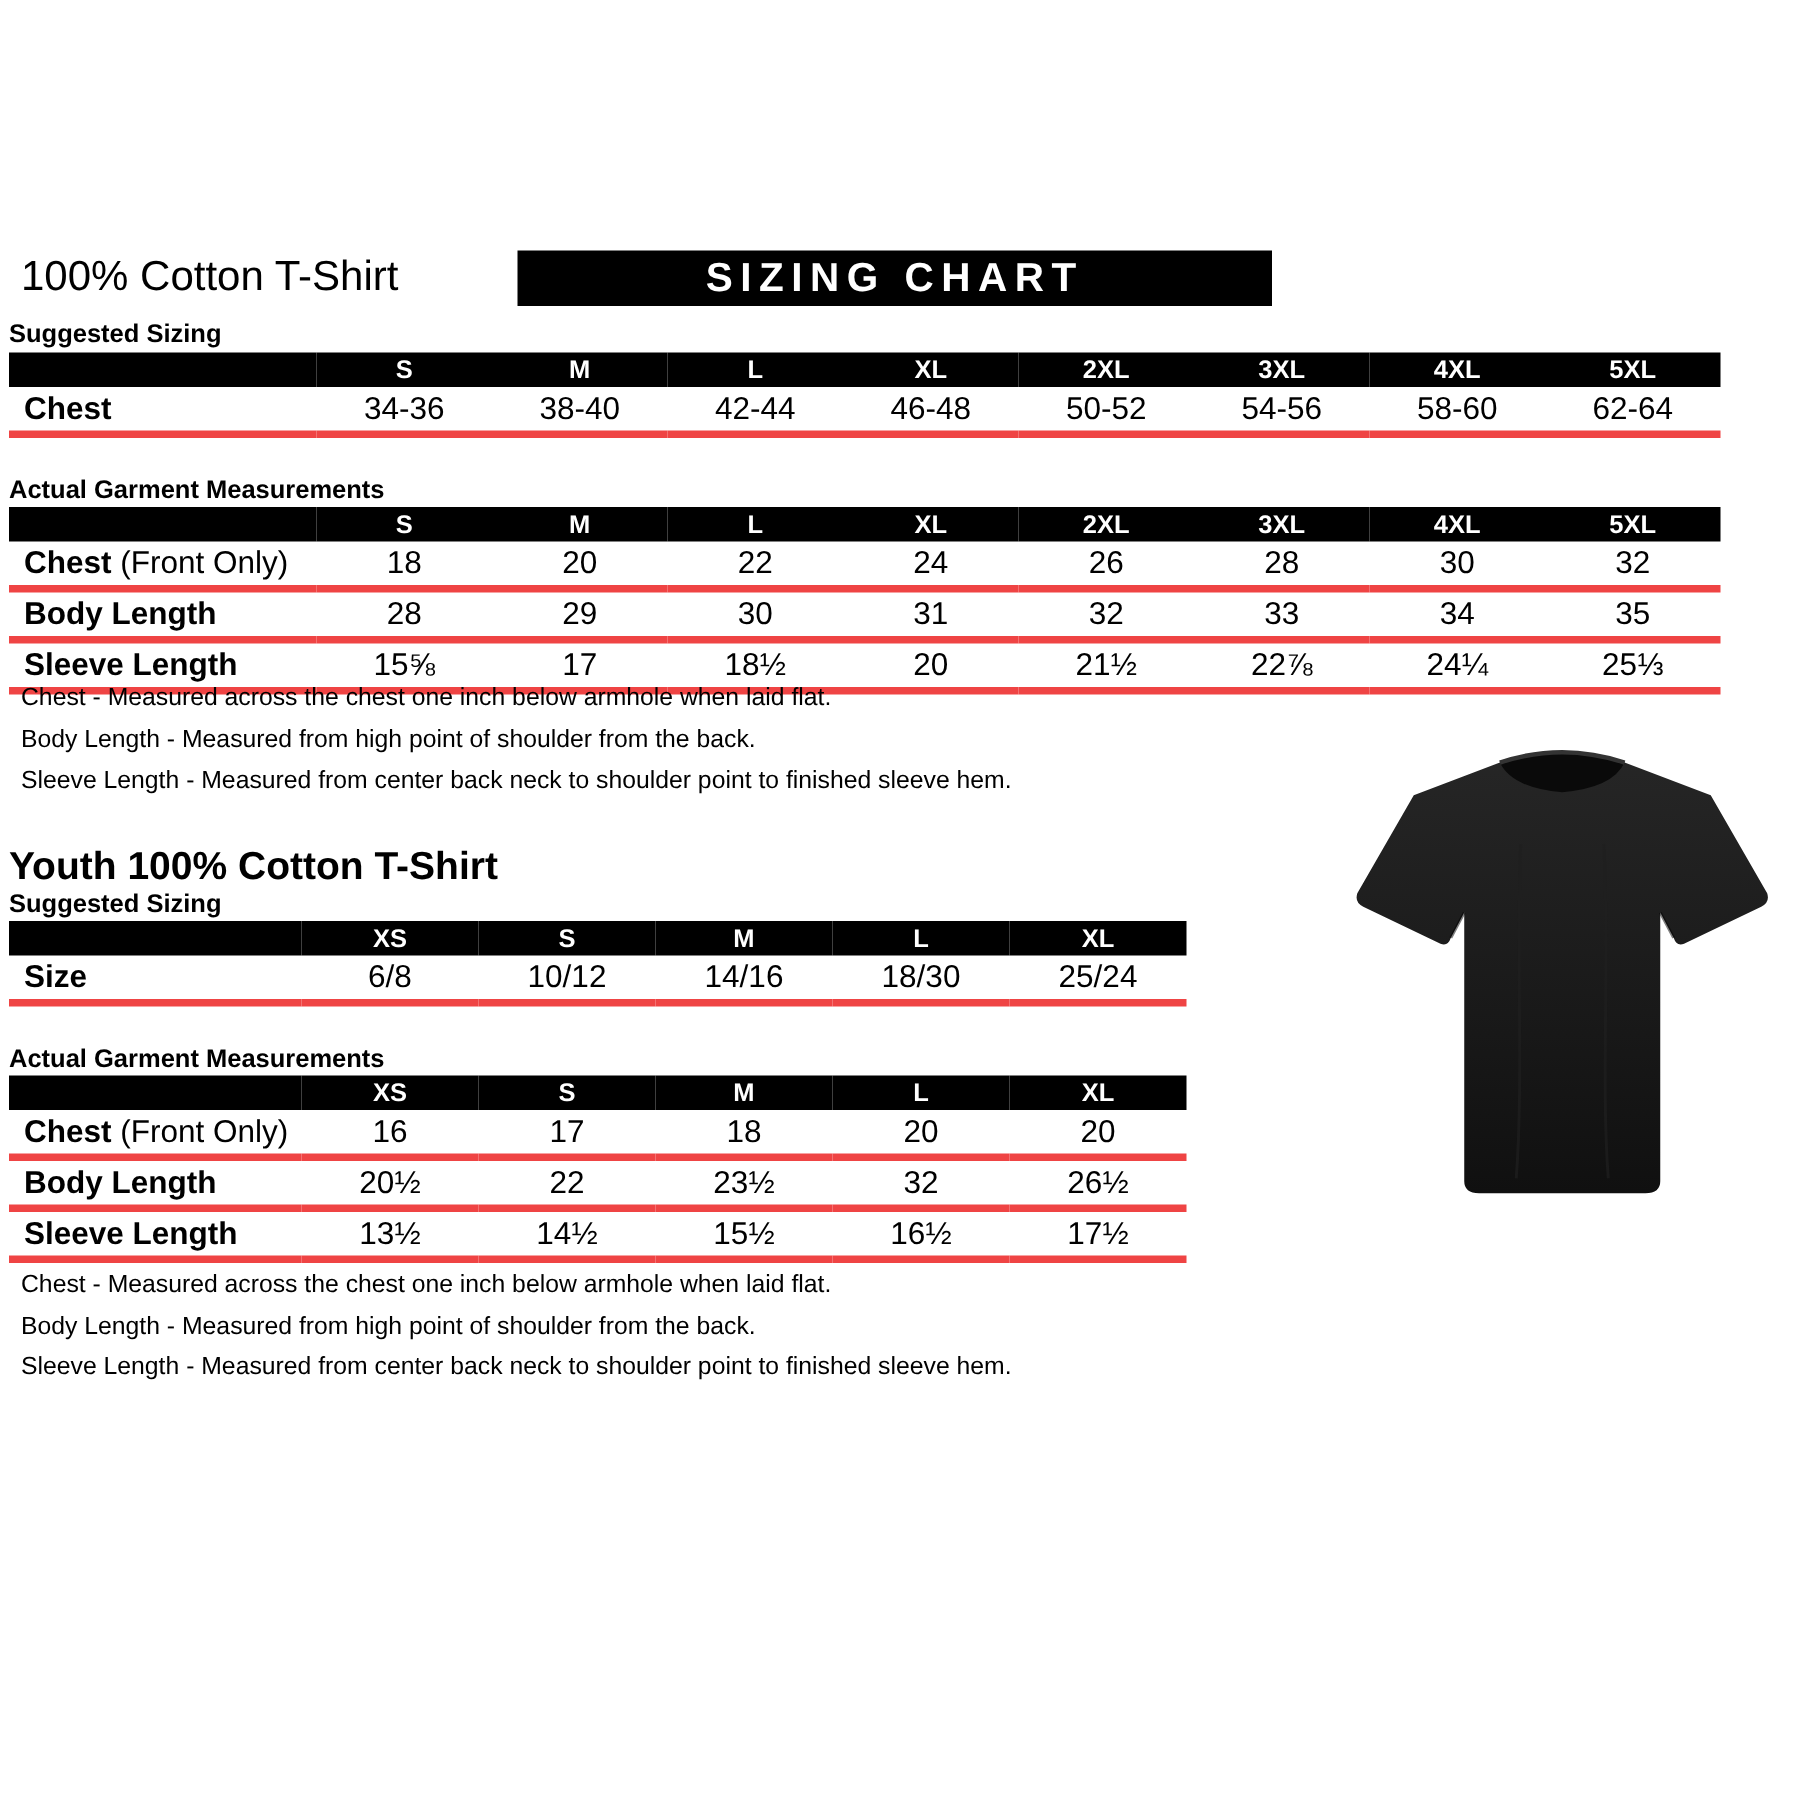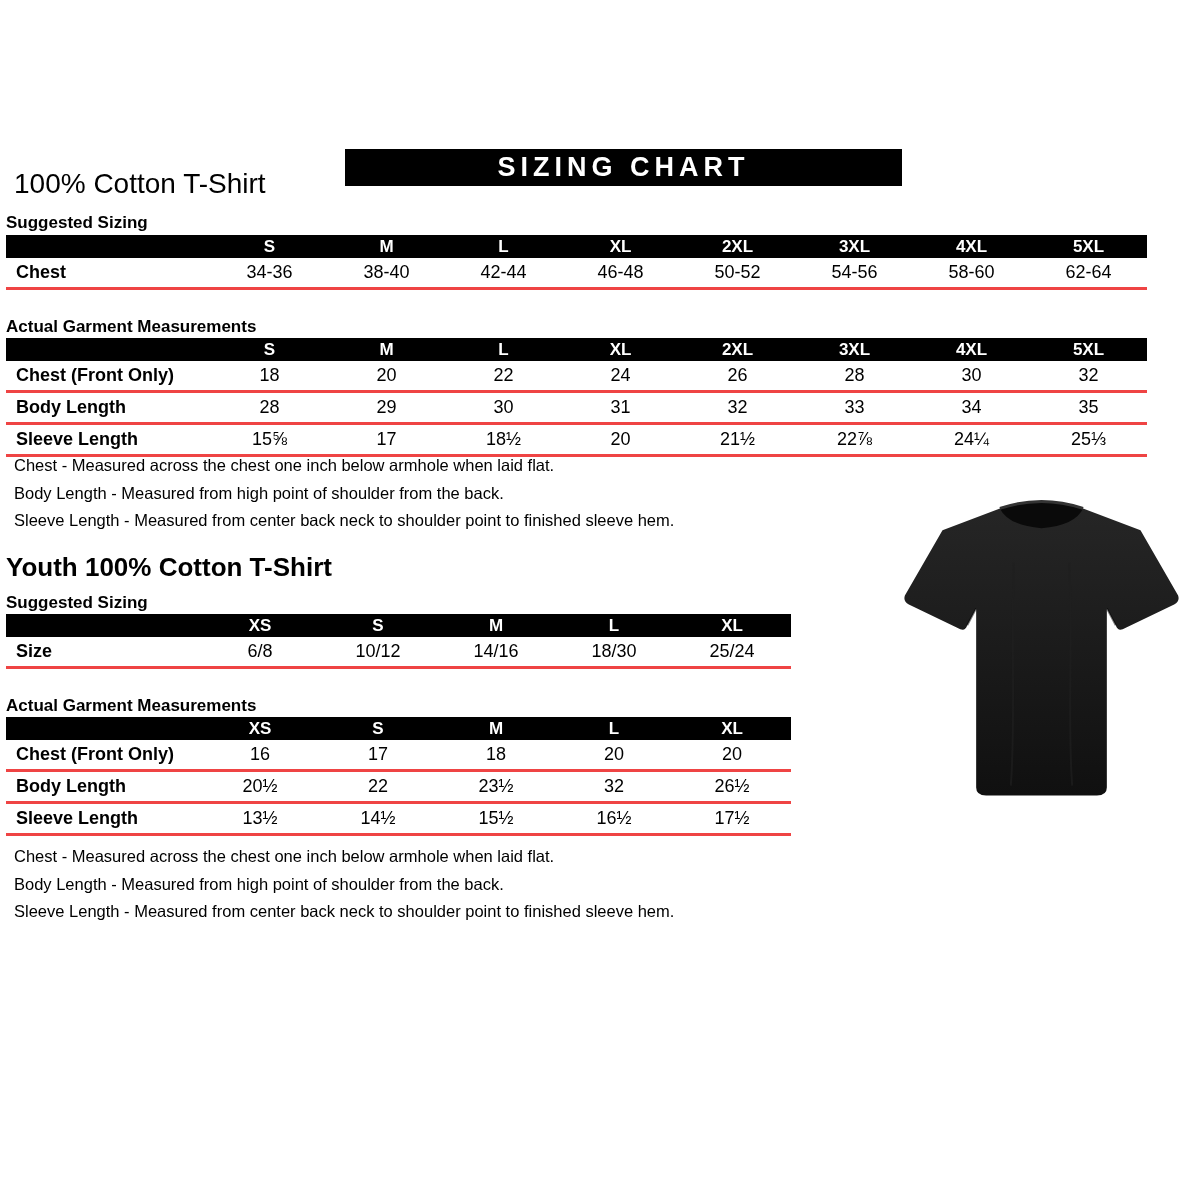--- a/index.html
+++ b/index.html
@@ -3,45 +3,45 @@
 <meta charset="utf-8">
 <style>
   html,body{margin:0;padding:0;}
   body{
     width:1200px;height:1200px;position:relative;overflow:hidden;
     background:#fff;color:#000;
     font-family:"Liberation Sans", sans-serif;
   }
   .abs{position:absolute;}
   .adult-title{font-size:28px;font-weight:400;white-space:nowrap;}
-  .youth-title{font-size:26px;font-weight:bold;white-space:nowrap;}
+  .youth-title{font-size:26px;font-weight:bold;white-space:nowrap;margin-top:10px;}
   .banner{
     background:#000;color:#fff;
     display:flex;align-items:center;justify-content:center;
     font-size:27px;font-weight:bold;letter-spacing:5px;white-space:nowrap;
   }
   .section-label{font-size:17px;white-space:nowrap;font-weight:bold;}
   table.size-table{border-collapse:collapse;table-layout:fixed;}
   .size-table th{
     background:#000;color:#fff;font-size:17px;font-weight:bold;
     height:23px;padding:0;text-align:center;
   }
   .size-table td{
-    font-size:18px;height:29px;text-align:center;
-    border-bottom:3px solid #ef4444;padding:0;white-space:nowrap;
+    font-size:21px;height:29px;text-align:center;
+    border-bottom:5px solid #ef4444;padding:0;white-space:nowrap;
   }
   .size-table td.lbl{text-align:left;font-weight:bold;padding-left:10px;}
-  .size-table td.lbl .suffix{font-weight:700;}
+  .size-table td.lbl .suffix{font-weight:400;}
   .note{font-size:16.5px;white-space:nowrap;text-align:right;}
 </style>
 </head>
 <body>
 
 <div class="abs adult-title" style="left:14px;top:168px">100% Cotton T-Shirt</div>
-<div class="abs banner" style="left:345px;top:149px;width:557px;height:37px">SIZING CHART</div>
+<div class="abs banner" style="left:345px;top:167px;width:503px;height:37px">SIZING CHART</div>
 
 <div class="abs section-label" style="left:6px;top:213px">Suggested Sizing</div>
 
 <table class="size-table abs" style="left:6px;top:235px;width:1141px">
   <colgroup>
       <col style="width:205px">
       <col span="8" style="width:117px">
     </colgroup>
   <tbody>
       <tr>

